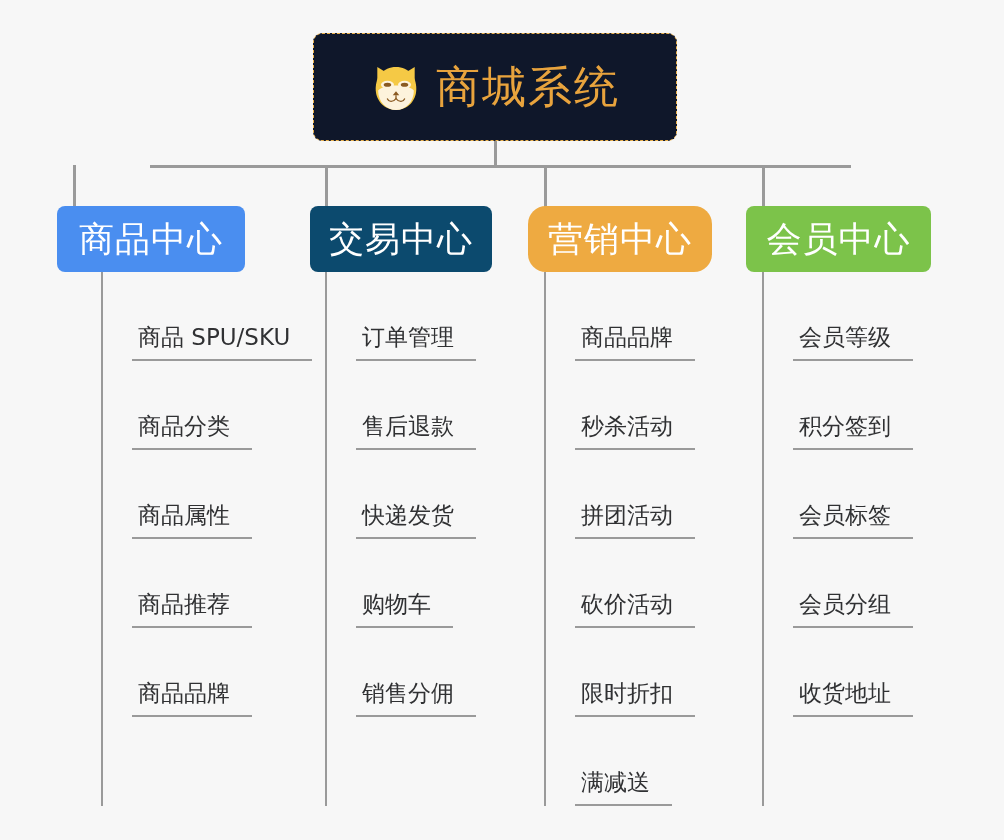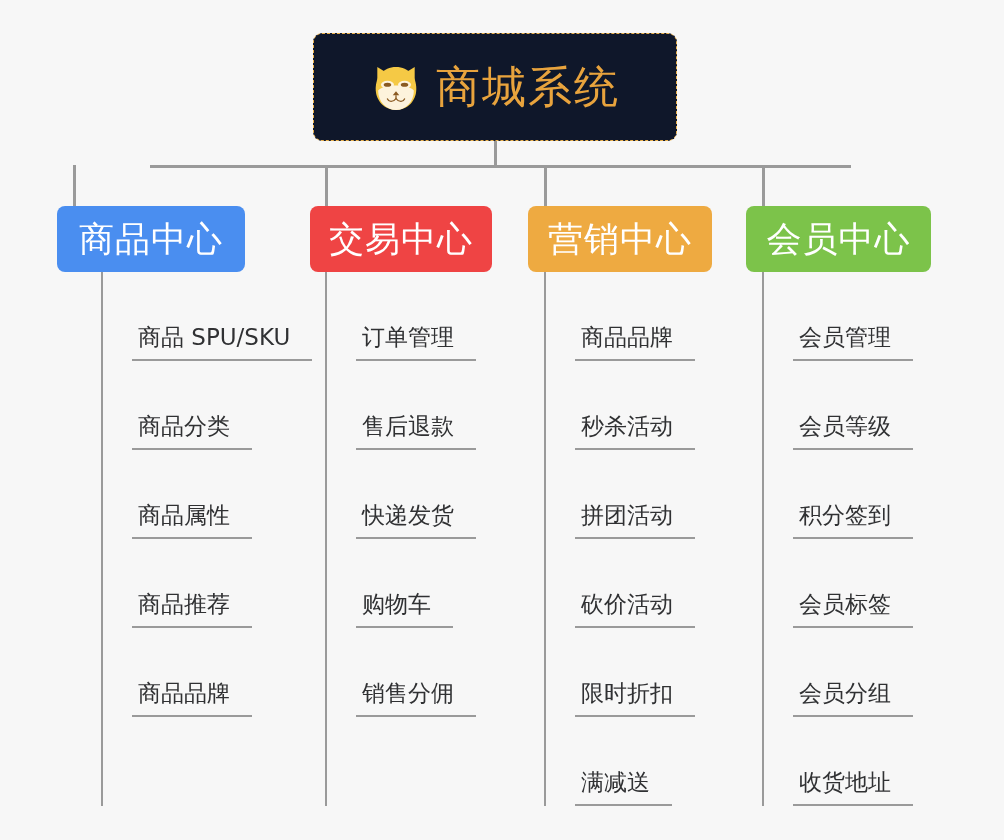--- a/index.html
+++ b/index.html
@@ -174,21 +174,21 @@
           <span class="leaf-label" style="border-bottom-color: rgb(154, 154, 154);">商品属性</span>
         </div>
         <div class="leaf-item">
           <span class="leaf-label" style="border-bottom-color: rgb(154, 154, 154);">商品推荐</span>
         </div>
         <div class="leaf-item">
           <span class="leaf-label" style="border-bottom-color: rgb(154, 154, 154);">商品品牌</span>
         </div>
       </div>
       <div class="conn conn-drop" style="left: 325px; background: rgb(154, 154, 154);"></div>
-      <div class="cat-box" style="left: 310px; width: 182px; background: #ef4444;">
+      <div class="cat-box" style="left: 310px; width: 182px; background: #0c4a6e;">
         <span>交易中心</span>
       </div>
       <div class="leaf-col" style="left: 325px;">
         <div class="leaf-spine" style="background: rgb(154, 154, 154); height: 534px;"></div>
         <div class="leaf-item">
           <span class="leaf-label" style="border-bottom-color: rgb(154, 154, 154);">订单管理</span>
         </div>
         <div class="leaf-item">
           <span class="leaf-label" style="border-bottom-color: rgb(154, 154, 154);">售后退款</span>
         </div>
@@ -196,21 +196,21 @@
           <span class="leaf-label" style="border-bottom-color: rgb(154, 154, 154);">快递发货</span>
         </div>
         <div class="leaf-item">
           <span class="leaf-label" style="border-bottom-color: rgb(154, 154, 154);">购物车</span>
         </div>
         <div class="leaf-item">
           <span class="leaf-label" style="border-bottom-color: rgb(154, 154, 154);">销售分佣</span>
         </div>
       </div>
       <div class="conn conn-drop" style="left: 544px; background: rgb(154, 154, 154);"></div>
-      <div class="cat-box" style="left: 528px; width: 184px; background: rgb(238, 170, 65);">
+      <div class="cat-box" style="left: 528px; width: 184px; background: rgb(238, 170, 65); border-radius: 18px;">
         <span>营销中心</span>
       </div>
       <div class="leaf-col" style="left: 544px;">
         <div class="leaf-spine" style="background: rgb(154, 154, 154); height: 534px;"></div>
         <div class="leaf-item">
           <span class="leaf-label" style="border-bottom-color: rgb(154, 154, 154);">商品品牌</span>
         </div>
         <div class="leaf-item">
           <span class="leaf-label" style="border-bottom-color: rgb(154, 154, 154);">秒杀活动</span>
         </div>
@@ -227,23 +227,20 @@
           <span class="leaf-label" style="border-bottom-color: rgb(154, 154, 154);">满减送</span>
         </div>
       </div>
       <div class="conn conn-drop" style="left: 762px; background: rgb(154, 154, 154);"></div>
       <div class="cat-box" style="left: 746px; width: 185px; background: rgb(124, 195, 74);">
         <span>会员中心</span>
       </div>
       <div class="leaf-col" style="left: 762px;">
         <div class="leaf-spine" style="background: rgb(154, 154, 154); height: 534px;"></div>
         <div class="leaf-item">
-          <span class="leaf-label" style="border-bottom-color: rgb(154, 154, 154);">会员管理</span>
-        </div>
-        <div class="leaf-item">
           <span class="leaf-label" style="border-bottom-color: rgb(154, 154, 154);">会员等级</span>
         </div>
         <div class="leaf-item">
           <span class="leaf-label" style="border-bottom-color: rgb(154, 154, 154);">积分签到</span>
         </div>
         <div class="leaf-item">
           <span class="leaf-label" style="border-bottom-color: rgb(154, 154, 154);">会员标签</span>
         </div>
         <div class="leaf-item">
           <span class="leaf-label" style="border-bottom-color: rgb(154, 154, 154);">会员分组</span>

